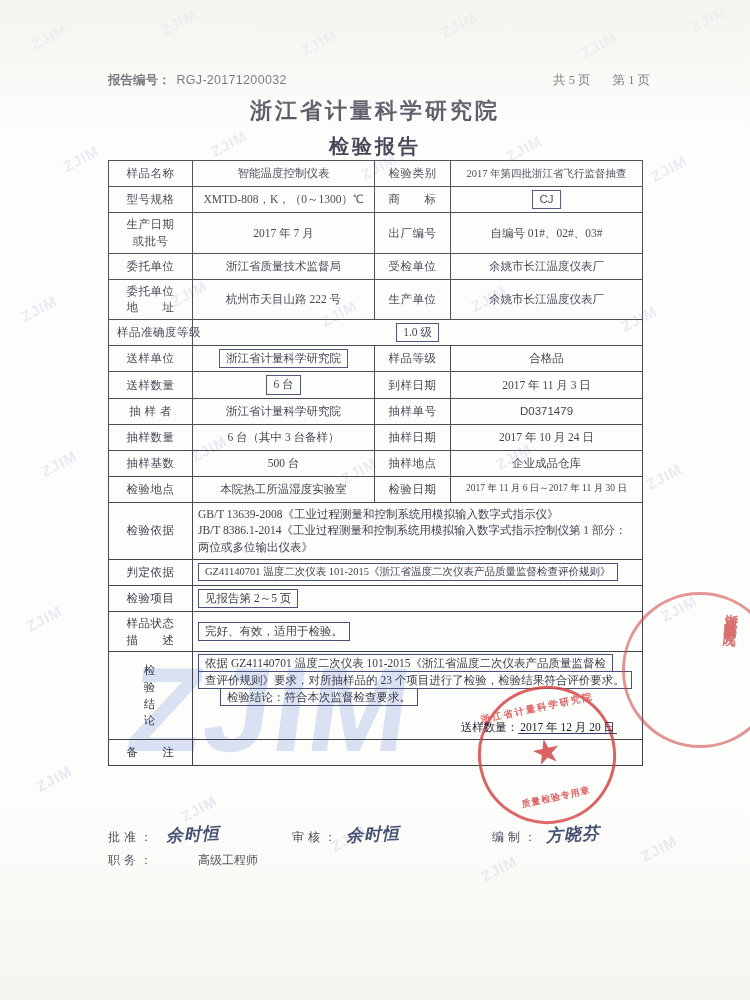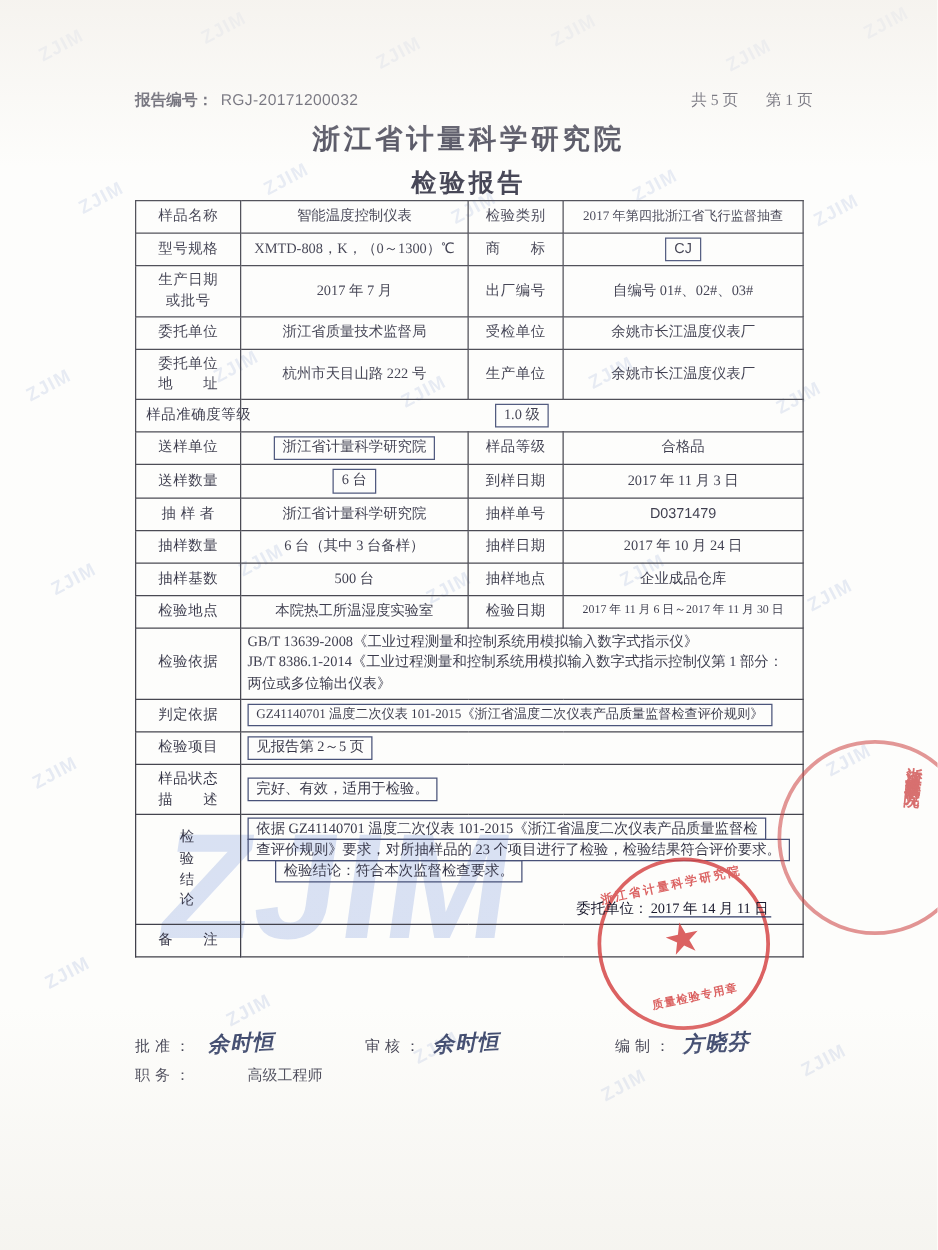--- a/index.html
+++ b/index.html
@@ -478,21 +478,21 @@
           <div style="text-indent:0">
             <span class="concl-box">依据 GZ41140701 温度二次仪表 101-2015《浙江省温度二次仪表产品质量监督检</span>
           </div>
           <div>
             <span class="concl-box">查评价规则》要求，对所抽样品的 23 个项目进行了检验，检验结果符合评价要求。</span>
           </div>
           <div style="padding-left:22px">
             <span class="concl-box">检验结论：符合本次监督检查要求。</span>
           </div>
           <div class="sign-line">
-            <span>委托单位：</span><span class="sign-date-u">2017 年 14 月 11 日</span>
+            <span>送样数量：</span><span class="sign-date-u">2017 年 12 月 20 日</span>
           </div>
         </td>
       </tr>
 
       <tr class="hrow">
         <td class="lbl">备　　注</td>
         <td colspan="3" class="val-left"></td>
       </tr>
     </tbody>
   </table>

